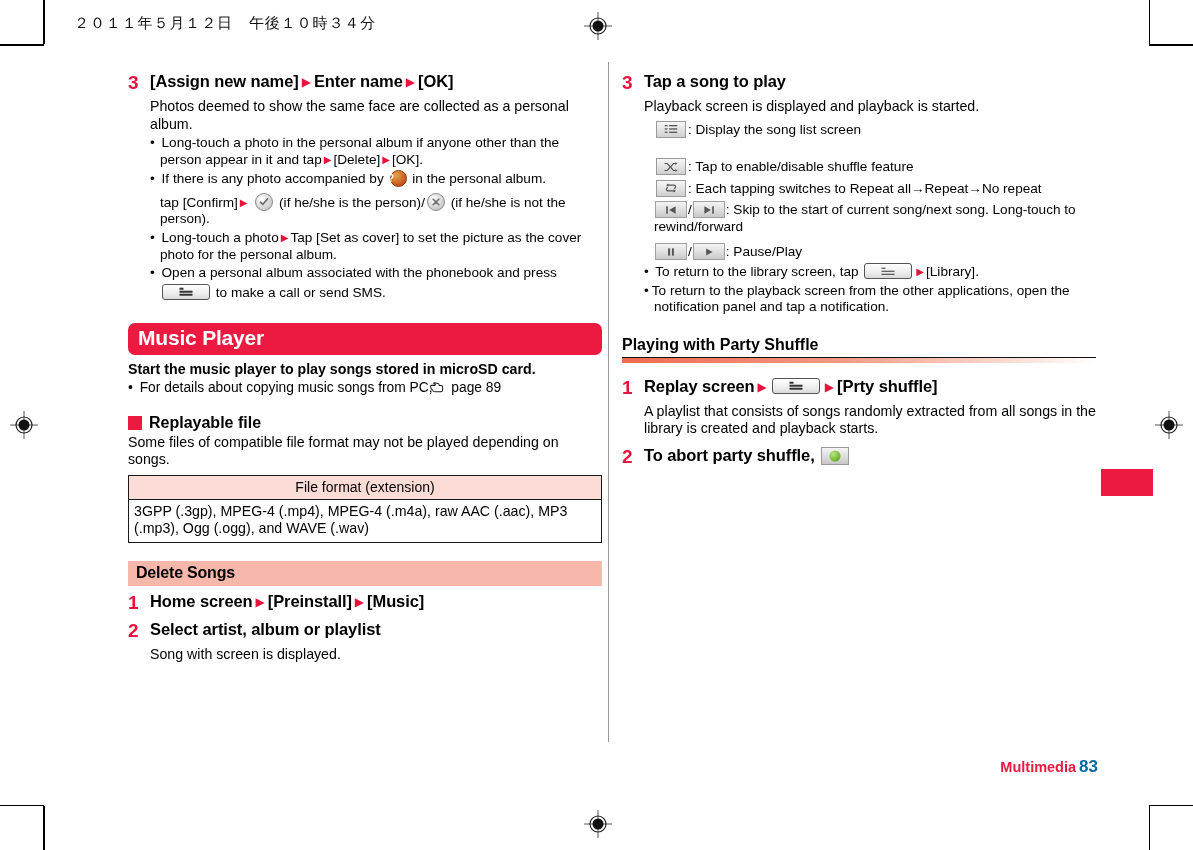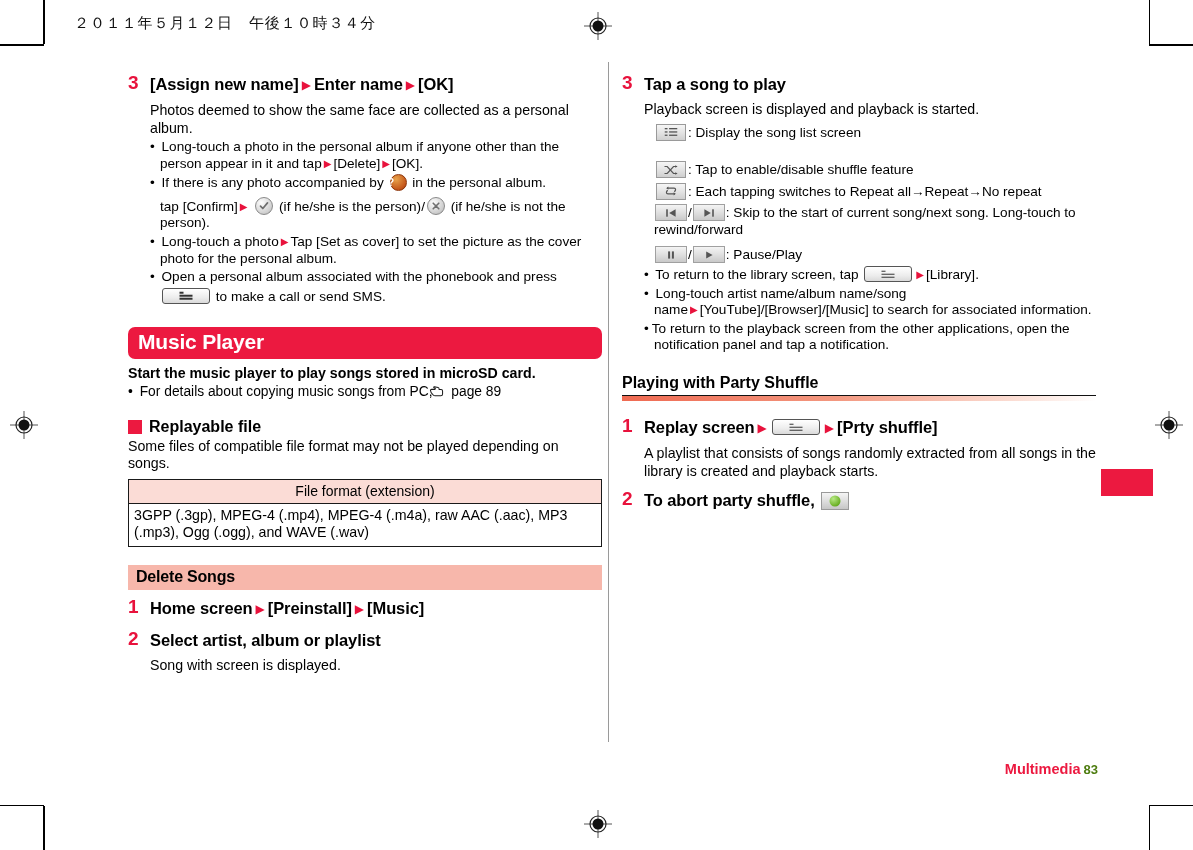--- a/index.html
+++ b/index.html
@@ -32,21 +32,21 @@
   .col-right{left:622px;}
   .col-divider{position:absolute;left:608px;top:62px;width:1px;height:680px;background:#9a9a9a;}
 
   
   .step{display:flex;align-items:flex-start;margin-bottom:2px;}
   .step-num{
     color:#e8123c;font-weight:bold;font-size:19px;
     width:22px;flex:none;line-height:22px;margin-top:0px;
   }
   .step-title{
-    font-weight:bold;font-size:16.5px;line-height:25px;
+    font-weight:bold;font-size:16.5px;line-height:19px;
     letter-spacing:-0.1px;
   }
   .step-body{margin-left:22px;}
   .para{font-size:14.2px;line-height:17.5px;margin:4px 0 0 0;}
   .bul{
     font-size:13.6px;line-height:16.6px;
     padding-left:10px;text-indent:-10px;margin-top:2px;
   }
   .bul:before{content:"\2022";margin-right:3px;}
   .sub{font-size:13.6px;line-height:16.6px;margin-top:2px;}
@@ -159,21 +159,21 @@
     width:11px;height:11px;border-radius:50%;
     background:radial-gradient(circle at 35% 30%,#b8e986,#6ab024 70%,#3d7a0d);
   }
 
   
   .footer{
     position:absolute;right:95px;bottom:73px;
     font-size:14.5px;font-weight:bold;
   }
   .footer .chap{color:#ec1940;}
-  .footer .pg{color:#4d7c0f;font-size:13px;margin-left:3px;}
+  .footer .pg{color:#0369a1;font-size:17px;margin-left:3px;}
 
   .tabmark{position:absolute;right:40px;top:469px;width:52px;height:27px;background:#ec1940;}
 </style>
 </head>
 <body>
 
 <div class="page">
 
   <div>
     <div class="crop" style="left:0;top:44px;width:44px;height:1.5px;"></div>
@@ -403,23 +403,20 @@
 
       <div class="bul">
         <span>To return to the library screen, tap</span>
         <span class="keybtn"><span class="lines">
               <i></i>
               <i></i>
               <i></i>
             </span></span><span class="arw-sm">▶</span><span>[Library].</span>
       </div>
 
-      <div class="bul">
-        <span>Long-touch artist name/album name/song name</span><span class="arw-sm">▶</span><span>[YouTube]/[Browser]/[Music] to search for associated information.</span>
-      </div>
 
       <div class="bul">To return to the playback screen from the other applications, open the notification panel and tap a notification.</div>
     </div>
 
     <div class="rule-head">Playing with Party Shuffle</div>
     <div class="rule-grad"></div>
 
     <div class="step">
       <div class="step-num">1</div>
       <div class="step-title">

